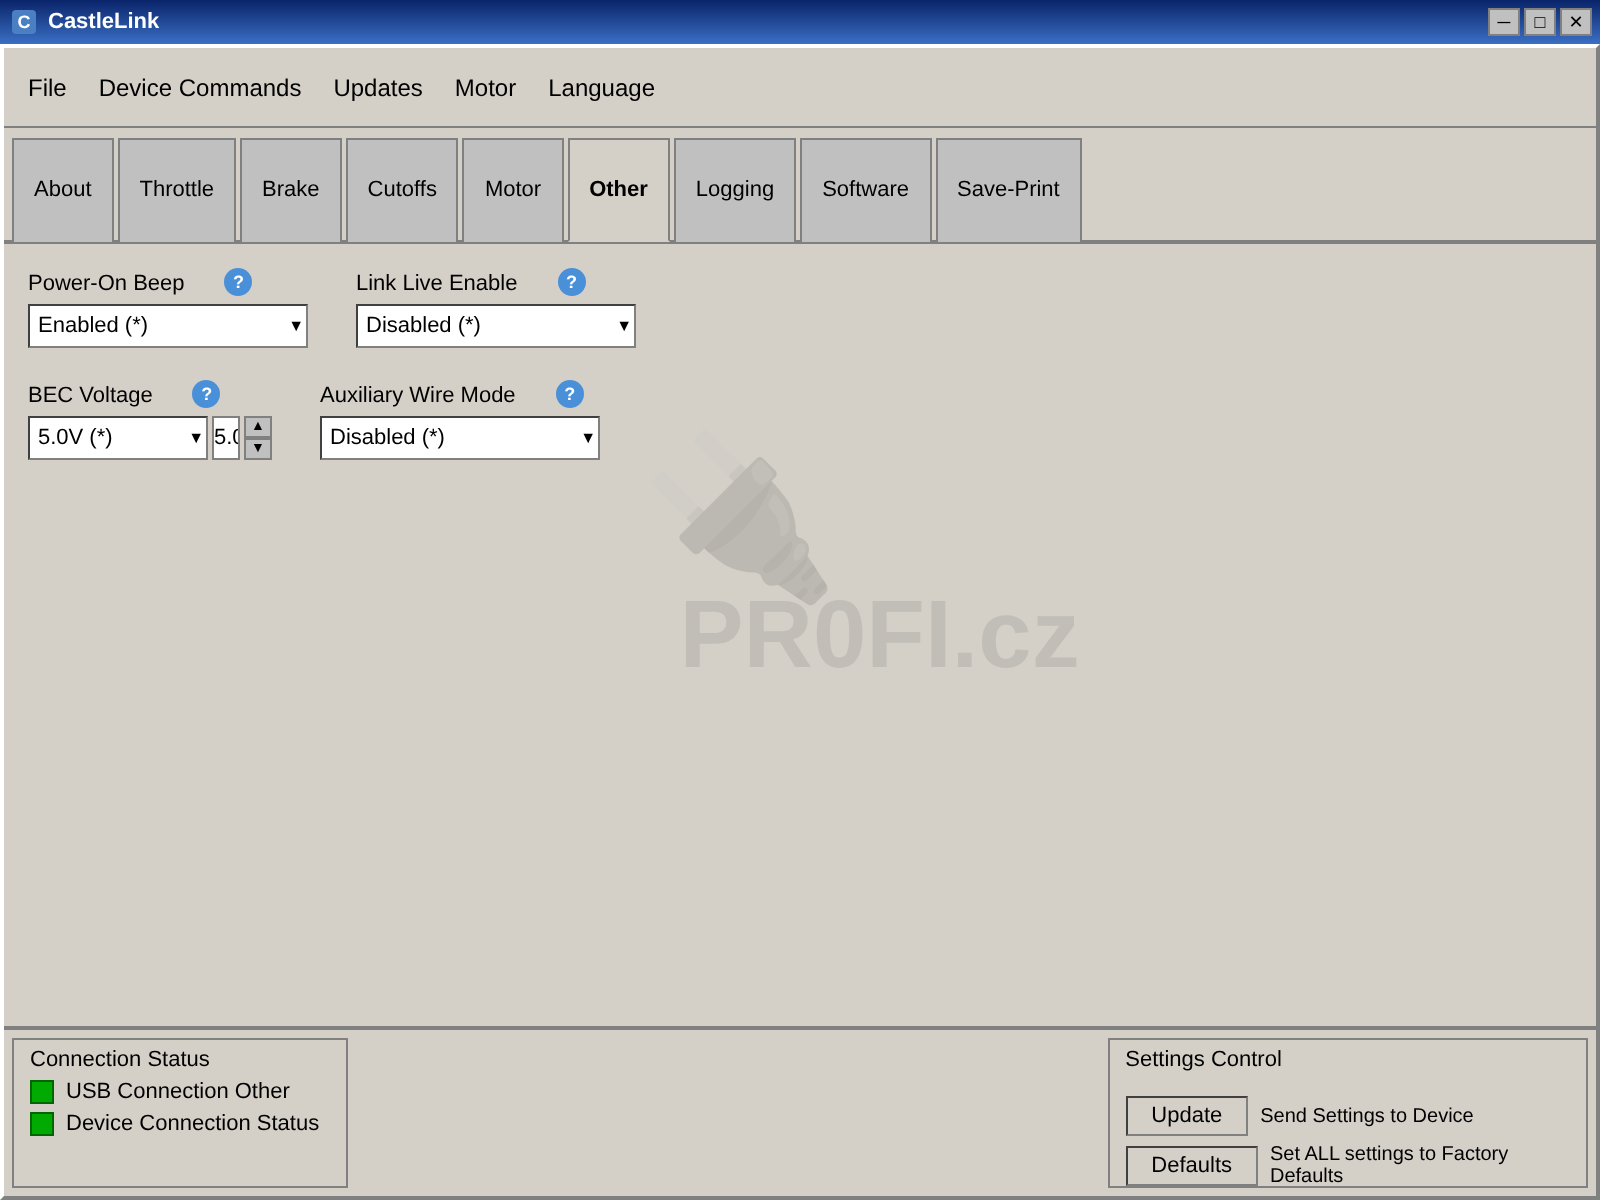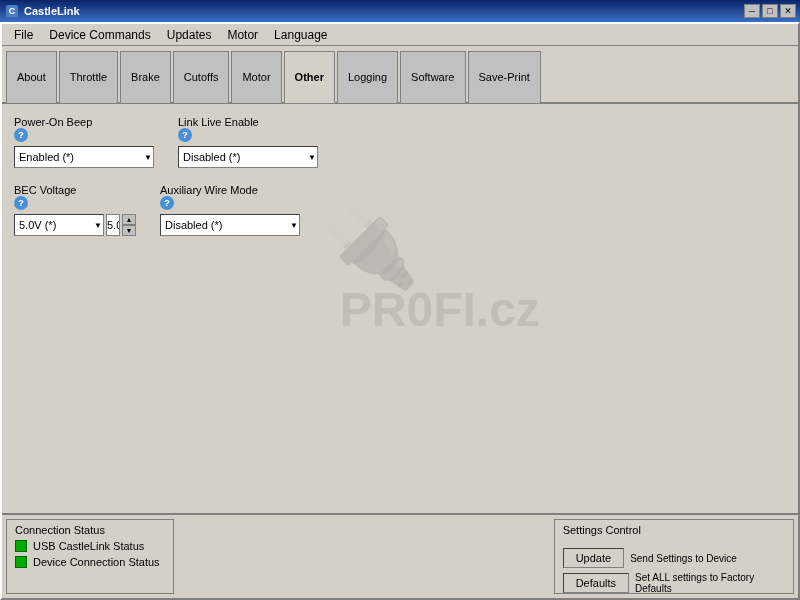--- a/index.html
+++ b/index.html
@@ -48,21 +48,21 @@
       display: flex;
       align-items: center;
       justify-content: center;
       cursor: pointer;
       color: black;
     }
 
     
     #menu-bar {
       background: #d4d0c8;
-      height: 22px;
+      height: 40px;
       display: flex;
       align-items: center;
       padding: 0 4px;
       border-bottom: 1px solid #808080;
     }
     .menu-item {
       padding: 2px 8px;
       cursor: pointer;
       font-size: 12px;
     }
@@ -142,25 +142,24 @@
       margin-bottom: 16px;
       align-items: flex-start;
     }
     .form-group {
       display: flex;
       flex-direction: column;
       gap: 4px;
     }
     .form-label {
       display: flex;
-      align-items: flex-start;
-      gap: 0;
+      align-items: flex-end;
+      gap: 20px;
       font-size: 11px;
       color: #000;
-      flex-direction: column;
     }
     .help-icon {
       width: 14px;
       height: 14px;
       border-radius: 50%;
       background: #4a90d9;
       color: white;
       font-size: 9px;
       font-weight: bold;
       display: flex;
@@ -419,21 +418,21 @@
     </div>
 
   </div>
 
   <div id="status-bar">
 
     <div id="connection-status">
       <div class="section-title">Connection Status</div>
       <div class="status-item">
         <div class="status-dot"></div>
-        <span>USB CastleLink Status</span>
+        <span>USB Connection Other</span>
       </div>
       <div class="status-item">
         <div class="status-dot"></div>
         <span>Device Connection Status</span>
       </div>
     </div>
 
     <div id="spacer"></div>
 
     <div id="settings-control">

